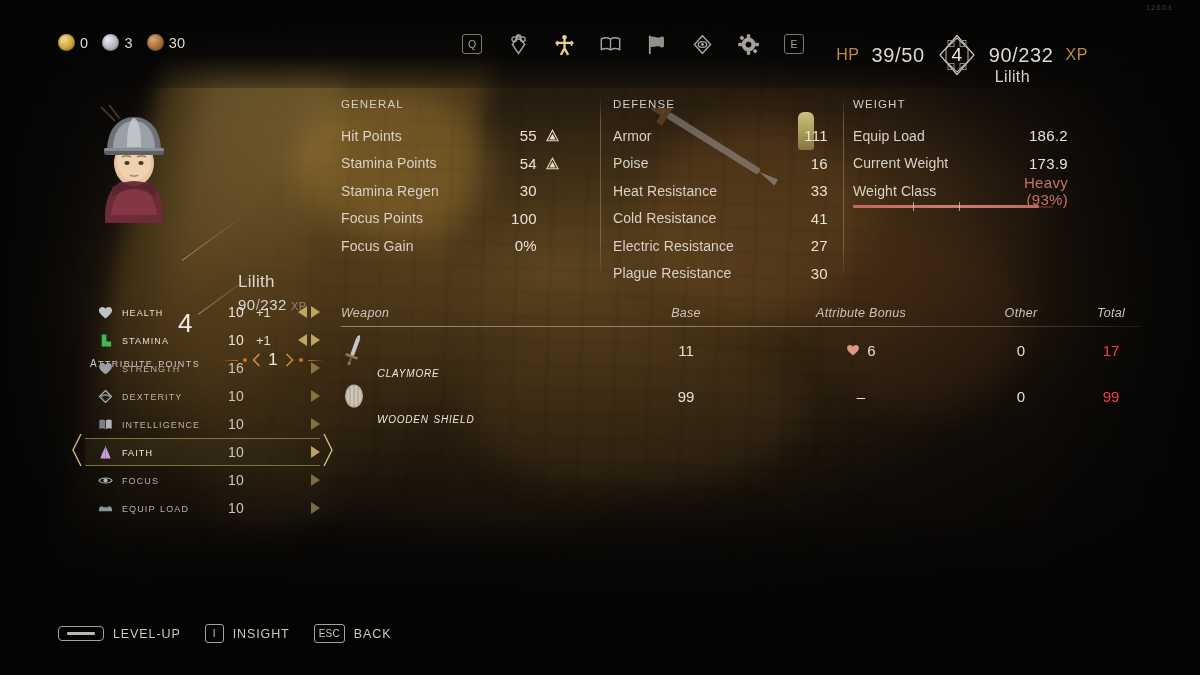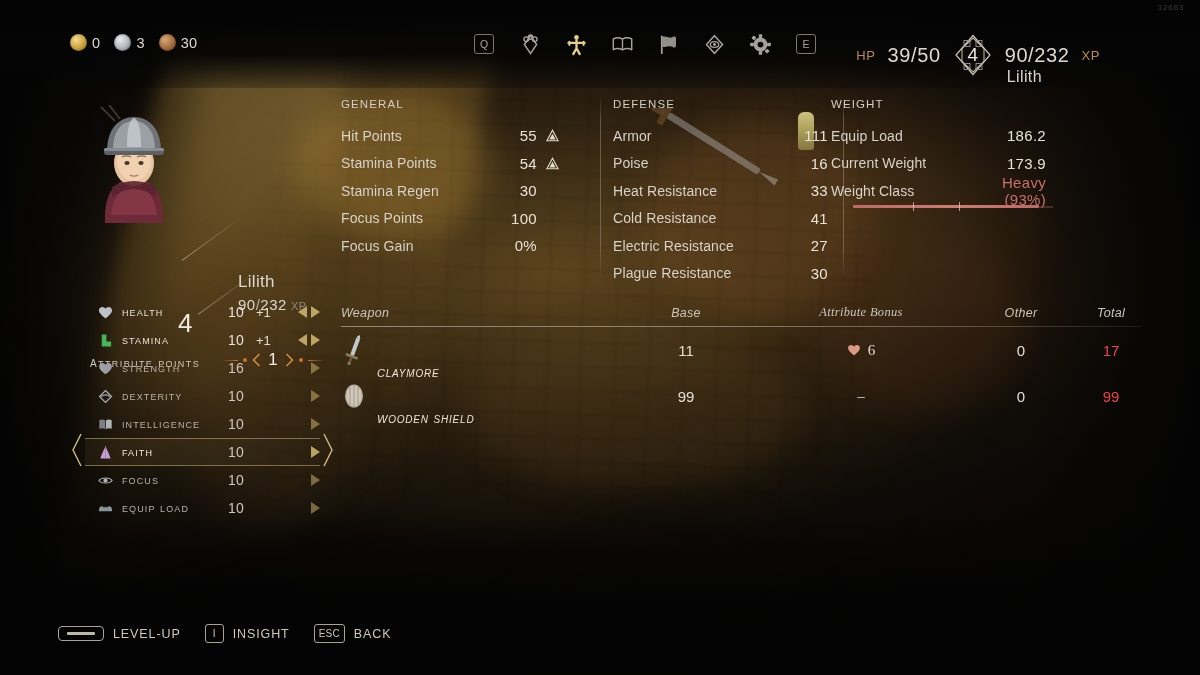--- a/index.html
+++ b/index.html
@@ -75,41 +75,41 @@
   .left-dim {
     position:absolute; left:0; top:60px; width:120px; height:560px;
     background:linear-gradient(90deg, rgba(4,4,4,0.92) 0%, rgba(4,4,4,0.40) 60%, rgba(0,0,0,0) 100%);
   }
   .right-dim {
     position:absolute; left:1030px; top:60px; width:170px; height:560px;
     background:linear-gradient(270deg, rgba(4,4,4,0.90) 0%, rgba(4,4,4,0.35) 60%, rgba(0,0,0,0) 100%);
   }
 
   
-  #topbar { position:absolute; left:12px; top:0; width:1180px; height:88px; }
+  #topbar { position:absolute; left:0; top:0; width:1180px; height:88px; }
 
   .currency { position:absolute; left:58px; top:34px; display:flex; align-items:center; gap:14px; }
   .cur { display:flex; align-items:center; gap:5px; }
   .coin { width:17px; height:17px; border-radius:50%; display:block; }
   .coin-gold   { background:radial-gradient(circle at 35% 32%, #f2dd96 0%, #cfa73f 52%, #8d6d1e 100%); box-shadow:inset 0 0 2px rgba(60,40,0,.7); }
   .coin-silver { background:radial-gradient(circle at 35% 32%, #e9ecef 0%, #b5bac0 52%, #767d85 100%); box-shadow:inset 0 0 2px rgba(30,30,35,.7); }
   .coin-bronze { background:radial-gradient(circle at 35% 32%, #d7a878 0%, #a8703f 52%, #6d4421 100%); box-shadow:inset 0 0 2px rgba(50,25,0,.7); }
   .cur-val { font-size:14.5px; color:#ded9d0; letter-spacing:0.3px; }
 
   .navicons { position:absolute; left:460px; top:32px; display:flex; align-items:center; gap:22px; }
   .nav-i { width:24px; height:24px; display:flex; align-items:center; justify-content:center; opacity:0.80; }
   .nav-i.active { opacity:1; }
   .keycap {
     width:20px; height:20px; border:1.3px solid #9a968d; border-radius:3px;
     display:flex; align-items:center; justify-content:center;
     font-size:10.5px; color:#cfcac1; letter-spacing:0;
   }
 
   .rightstat { position:absolute; right:92px; top:33px; display:flex; align-items:center; gap:12px; }
-  .hp-label, .xp-label { font-size:13px; color:#c08a3c; letter-spacing:0.6px; }
+  .hp-label, .xp-label { font-size:16px; color:#c08a3c; letter-spacing:0.6px; }
   .hp-val, .xp-val { font-size:20px; color:#ded9d0; letter-spacing:0.6px; }
   .lvl-badge { position:relative; width:40px; height:44px; display:flex; align-items:center; justify-content:center; }
   .lvl-num { position:relative; z-index:2; font-size:19px; color:#ece7de; font-weight:400; }
   .pname { position:absolute; right:150px; top:68px; font-size:16px; color:#d9d4cb; letter-spacing:0.4px; }
 
   .debug-num { position:absolute; right:8px; top:3px; font-size:8px; color:#3b3a38; letter-spacing:0.5px; font-family:"Liberation Mono", monospace; }
 
   
   #charpanel { position:absolute; left:60px; top:100px; width:280px; height:175px; }
   .portrait { position:absolute; left:25px; top:5px; width:98px; height:118px; }
@@ -167,21 +167,21 @@
   }
   .stat-row { display:flex; align-items:center; height:27.5px; }
   .stat-label { flex:1; font-size:14px; color:#d8d2c7; letter-spacing:0.1px; }
   .stat-value { font-size:15px; color:#e9e3d7; text-align:right; letter-spacing:0.3px; }
   .up-ico { width:13px; height:13px; margin-left:9px; flex:0 0 13px; }
 
   #colGeneral { left:341px; top:98px; width:218px; }
   #colGeneral .stat-value { width:58px; }
   #colDefense { left:613px; top:98px; width:215px; }
   #colDefense .stat-value { width:60px; }
-  #colWeight  { left:831px; top:98px; width:215px; }
+  #colWeight  { left:853px; top:98px; width:215px; }
   #colWeight .stat-value { width:74px; }
 
   .coldiv { position:absolute; width:1px; background:linear-gradient(180deg,rgba(180,172,158,0) 0%, rgba(180,172,158,0.40) 14%, rgba(180,172,158,0.38) 82%, rgba(180,172,158,0) 100%); }
   #div1 { left:600px; top:96px; height:182px; }
   #div2 { left:843px; top:96px; height:182px; }
 
   .wclass { color:#c9706b !important; }
   .weight-bar { position:absolute; left:853px; top:202px; width:200px; height:9px; }
   .wb-track { position:absolute; left:0; top:3.5px; width:100%; height:2px; background:rgba(120,70,62,0.55); }
   .wb-fill { position:absolute; left:0; top:3px; height:3px; background:linear-gradient(90deg,#b8625d 0%, #cc7a74 55%, #b8625d 100%); border-radius:1px; }
@@ -197,21 +197,21 @@
     background:linear-gradient(90deg, rgba(198,190,176,0.62) 0%, rgba(198,190,176,0.52) 55%, rgba(198,190,176,0.30) 82%, rgba(198,190,176,0.10) 100%); }
   .wt-row { display:flex; align-items:center; height:46px; }
   .wt-ico { width:26px; height:30px; margin-right:10px; flex:0 0 26px; display:flex; align-items:center; justify-content:center; }
   .wt-name {
     font-size:14px; color:#ece6db; font-style:italic; letter-spacing:0.8px;
     font-variant:small-caps; text-transform:lowercase;margin-top:44px;
   }
   .wt-name::first-letter { font-size:16px; }
   .col-w { width:270px; display:flex; align-items:center; }
   .col-b { width:150px; text-align:center; font-size:15px; color:#e4ded3; }
-  .col-ab { width:200px; text-align:center; font-size:15px; color:#e4ded3; display:flex; align-items:center; justify-content:center; gap:7px;font-family:Liberation Serif, serif; }
+  .col-ab { width:200px; text-align:center; font-size:15px; color:#e4ded3; display:flex; align-items:center; justify-content:center; gap:7px; }
   .col-o { width:120px; text-align:center; font-size:15px; color:#e4ded3; }
   .col-t { width:60px; text-align:center; font-size:15px; color:#ef4444; }
   .wt-head .col-b, .wt-head .col-ab, .wt-head .col-o, .wt-head .col-t { color:#cbc5ba; font-size:12.5px; }
   .bonus-ico { width:14px; height:14px; }
 
   
   #footer { position:absolute; left:58px; top:624px; display:flex; align-items:center; gap:24px; }
   .hint { display:flex; align-items:center; gap:9px; }
   .hint-label { font-size:12.5px; color:#cdc7bc; letter-spacing:0.9px; }
   .key-space {

